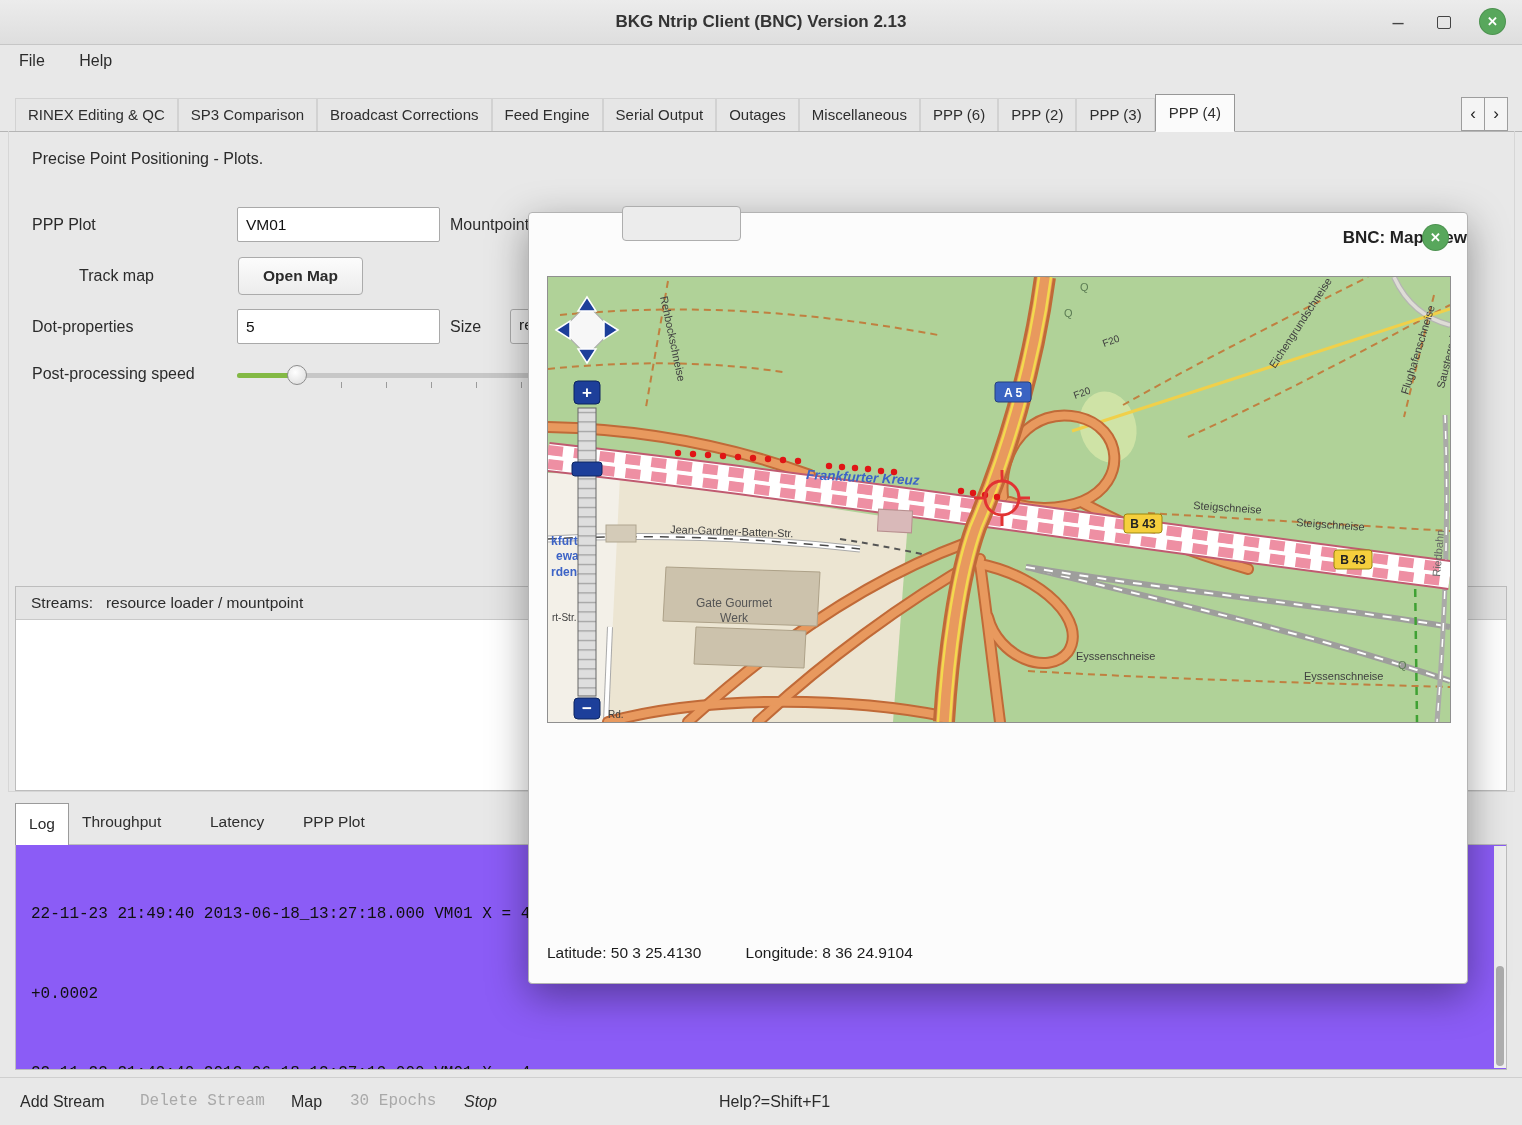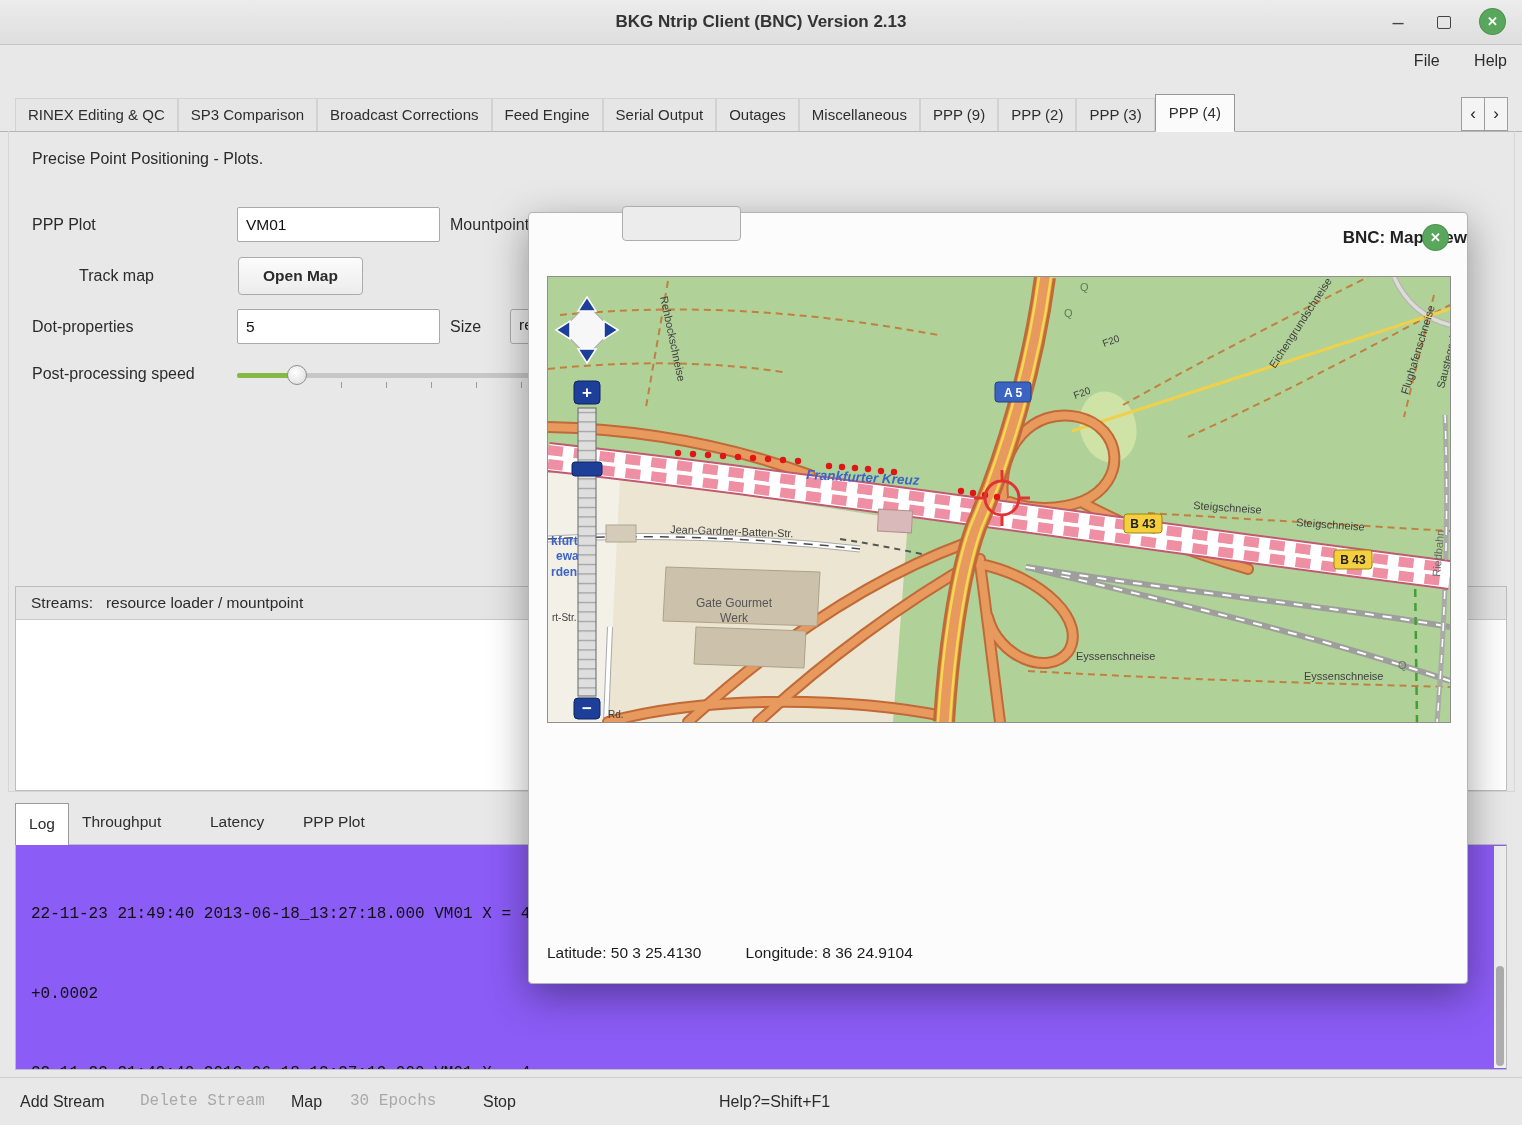--- a/index.html
+++ b/index.html
@@ -12,21 +12,21 @@
   .titlebar { position:absolute; left:0; top:0; width:100%; height:44px;
     background:linear-gradient(#ececec,#dedede); border-bottom:1px solid #c6c6c6; }
   .titlebar .title { position:absolute; left:0; right:0; top:0; line-height:44px;
     text-align:center; font-weight:bold; font-size:17px; color:#333; }
   .winbtn { position:absolute; top:8px; width:28px; height:28px; text-align:center; line-height:28px; cursor:default; }
   .min-glyph { font-size:20px; color:#444; }
   .max-shape { display:inline-block; width:12px; height:11px; border:1.6px solid #444; border-radius:2px; margin-top:8px; }
   .close-circle { border-radius:50%; background:#58a75c; color:#fff; font-size:13px; font-weight:bold;
     width:27px; height:27px; line-height:27px; box-shadow:inset 0 0 0 1px rgba(0,0,0,.12); }
   
-  .menubar { position:absolute; left:0; top:45px; height:36px; width:100%;text-align:right; }
+  .menubar { position:absolute; left:0; top:45px; height:36px; width:100%; }
   .menu-item { display:inline-block; padding:7px 15px; font-size:16px; color:#2b2b2b; }
   
   .tabbar { position:absolute; left:0; top:94px; width:100%; height:37px;
     display:flex; align-items:flex-end; border-bottom:1px solid #b5b5b5; }
   .tab { flex:0 0 auto; padding:7px 12px 8px; font-size:15px; color:#2e2e2e;
     border:1px solid #d2d2d2; border-bottom:none; background:#e6e6e6; height:17px; white-space:nowrap; }
   .tab.active { background:#fbfbfb; border:1px solid #979797; border-bottom:1px solid #fbfbfb;
     margin-bottom:-1px; padding:9px 13px 9px; height:18px; z-index:2; }
   .tab-scroll { position:absolute; right:14px; top:3px; display:flex; }
   .tab-scroll .arrow { width:22px; height:32px; background:#f4f4f4; border:1px solid #9d9d9d;
@@ -111,21 +111,21 @@
 
   <div class="tabbar">
     <div style="width:15px;"></div>
     <div class="tab">RINEX Editing &amp; QC</div>
     <div class="tab">SP3 Comparison</div>
     <div class="tab">Broadcast Corrections</div>
     <div class="tab">Feed Engine</div>
     <div class="tab">Serial Output</div>
     <div class="tab">Outages</div>
     <div class="tab">Miscellaneous</div>
-    <div class="tab">PPP (9)</div>
+    <div class="tab">PPP (6)</div>
     <div class="tab">PPP (2)</div>
     <div class="tab">PPP (3)</div>
     <div class="tab active">PPP (4)</div>
     <div class="tab-scroll">
       <div class="arrow">‹</div>
       <div class="arrow">›</div>
     </div>
   </div>
 
   <div class="page-frame"></div>
@@ -177,21 +177,21 @@
   </div>
   <div class="log-scroll">
     <div class="thumb"></div>
   </div>
 
   <div class="toolbar">
     <div class="tool-item" style="left:20px;">Add Stream</div>
     <div class="tool-item disabled" style="left:140px;">Delete Stream</div>
     <div class="tool-item" style="left:291px;">Map</div>
     <div class="tool-item disabled" style="left:350px;">30 Epochs</div>
-    <div class="tool-item" style="left:483px;">Stop</div>
+    <div class="tool-item" style="left:464px;font-style:italic;">Stop</div>
     <div class="tool-item" style="left:719px;">Help?=Shift+F1</div>
   </div>
 
   <div class="dialog">
     <div class="dialog-titlebar">
       <div class="title">BNC: Map View</div>
       <div class="winbtn close-circle dialog-close" style="position:absolute;">
         <span>✕</span>
       </div>
     </div>

